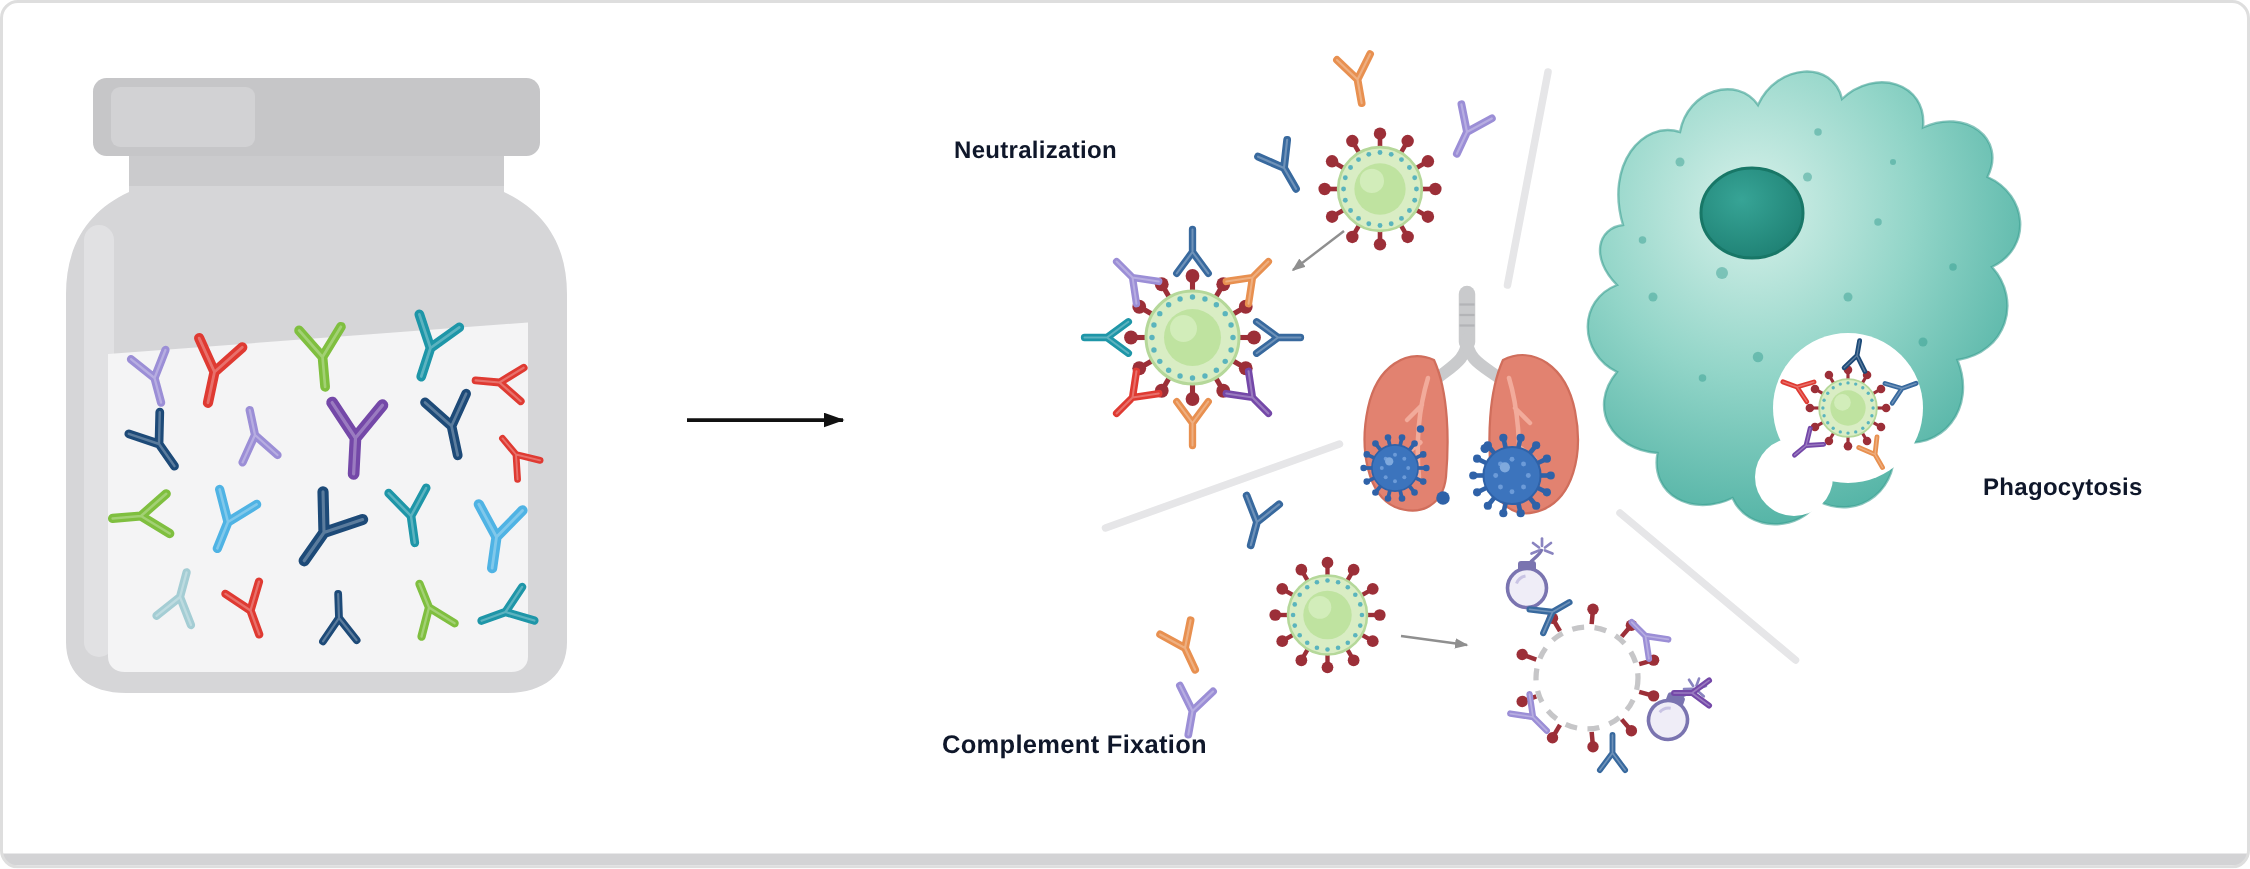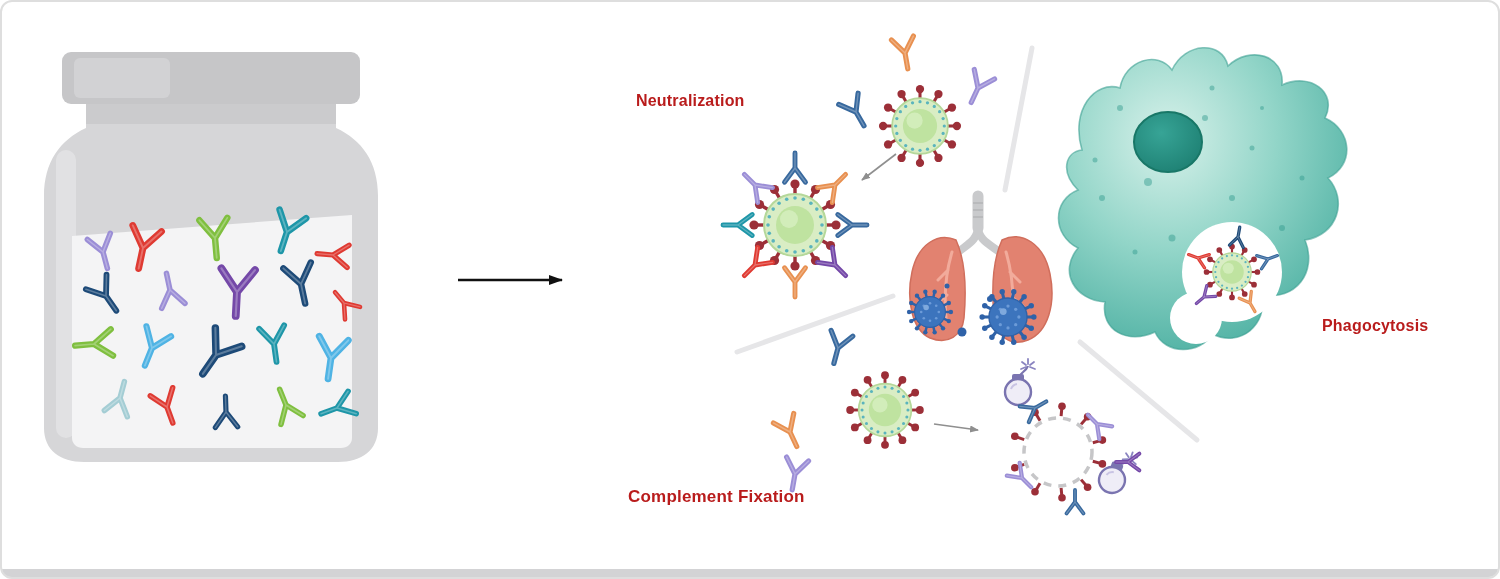--- a/index.html
+++ b/index.html
@@ -18,21 +18,21 @@
   }
   .bottom-bar{
     position:absolute;left:2px;right:2px;bottom:2px;height:8px;
     background:#d3d3d5;
     border-radius:0 0 10px 10px;
   }
   .art{position:absolute;left:0;top:0;}
   .fig-label{
     position:absolute;
     font-weight:700;
-    color:#b91c1c;
+    color:#0f172a;
     font-size:16px;
     letter-spacing:0.2px;
     white-space:nowrap;
   }
   .lbl-complement{font-size:17px;margin-top:32px;}
 </style>
 </head>
 <body>
 
 <div class="canvas">

